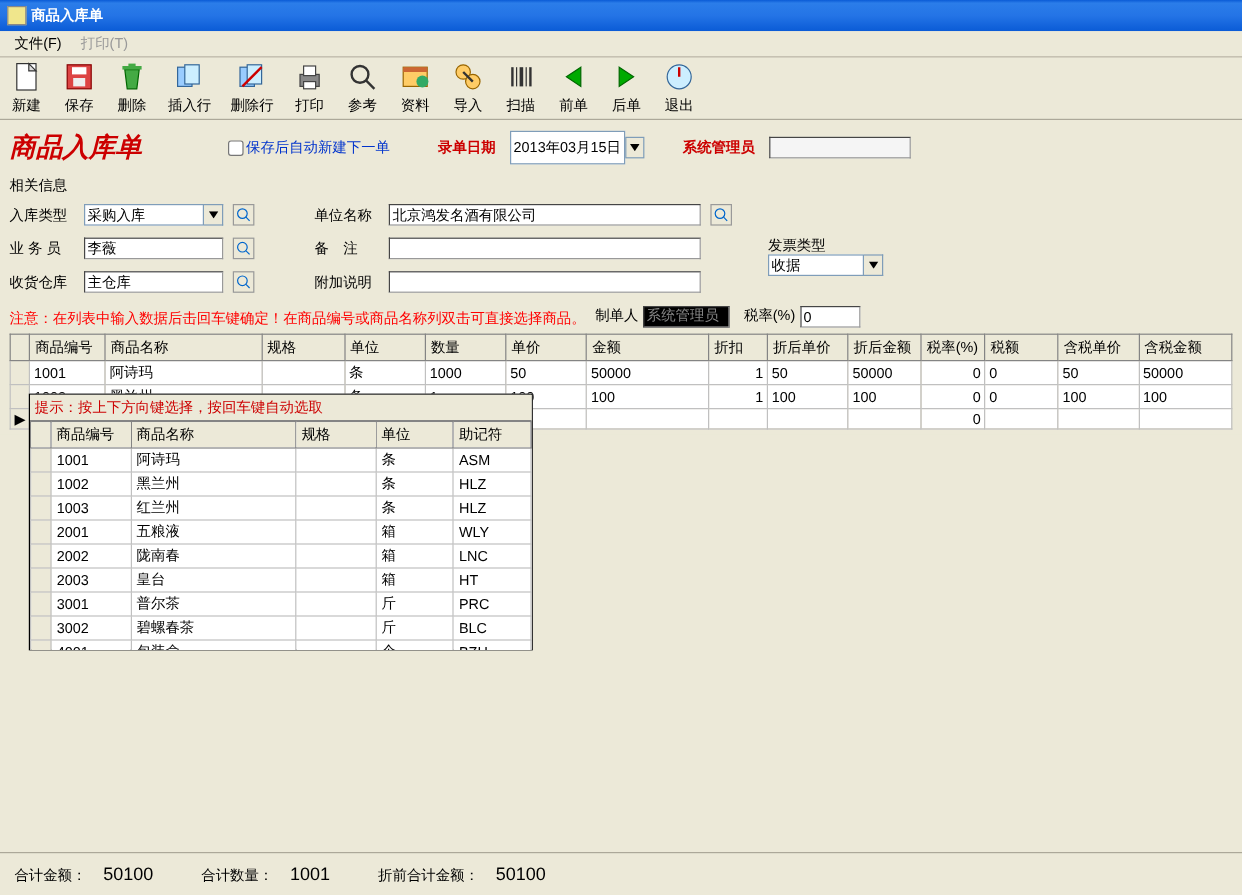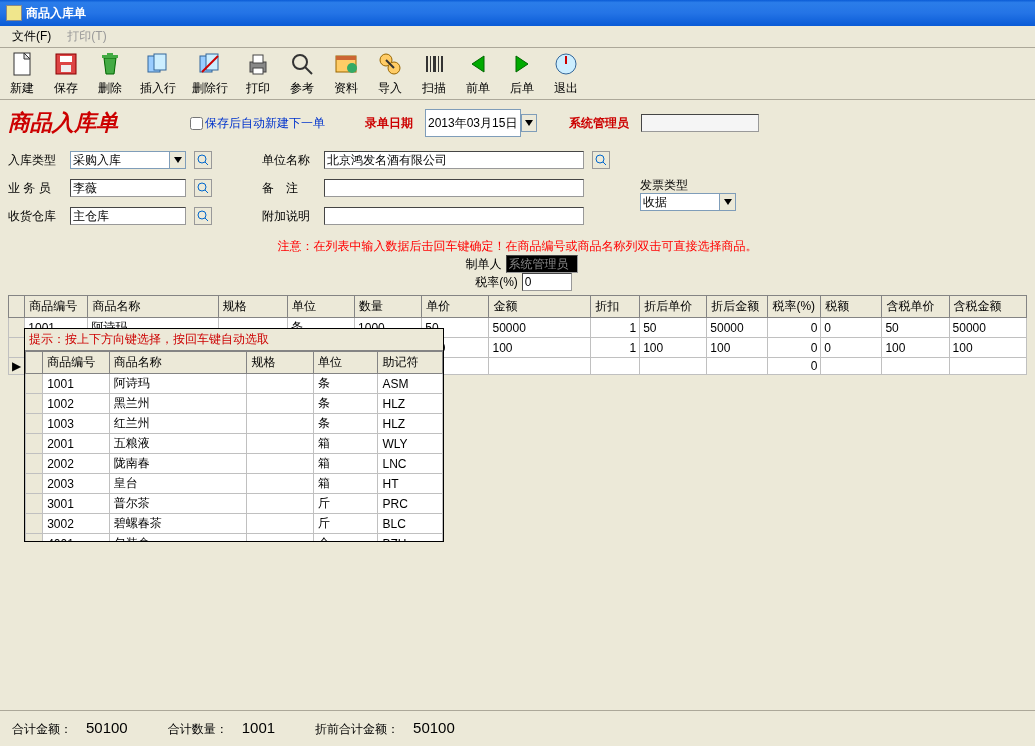--- a/index.html
+++ b/index.html
@@ -182,20 +182,21 @@
       <div class="ddbtn">
           <svg width="8" height="6">
             <path d="M0 0 L8 0 L4 6 Z" fill="#000"></path>
           </svg>
         </div>
     </div>
     <span class="redlabel" style="margin-left:20px">系统管理员</span>
     <input class="doc-input" type="text" value="" style="">
   </div>
 
+  <div class="section-label">相关信息</div>
 
   <div class="form-grid">
     <div class="form-col">
       <div class="fieldrow">
         <span class="flabel">入库类型</span>
         <div class="combo">
           <input style="width: 100px;" value="采购入库">
           <div class="dd">
               <svg width="8" height="6">
                 <path d="M0 0 L8 0 L4 6 Z" fill="#000"></path>
@@ -261,21 +262,21 @@
           <div class="dd">
               <svg width="8" height="6">
                 <path d="M0 0 L8 0 L4 6 Z" fill="#000"></path>
               </svg>
             </div>
         </div>
       </div>
     </div>
   </div>
 
-  <div style="display:flex; align-items:center; margin-top:4px;flex-direction:column;">
+  <div style="display:flex; align-items:center; margin-top:4px;">
     <span class="redhint">注意：在列表中输入数据后击回车键确定！在商品编号或商品名称列双击可直接选择商品。</span>
     <div class="maker-row" style="margin-left:8px">
       <span>制单人</span>
       <input class="maker-in" readonly="" value="系统管理员" style="">
     </div>
     <div class="maker-row" style="margin-left:12px">
       <span>税率(%)</span>
       <input class="textin" style="width: 50px;" value="0">
     </div>
   </div>

